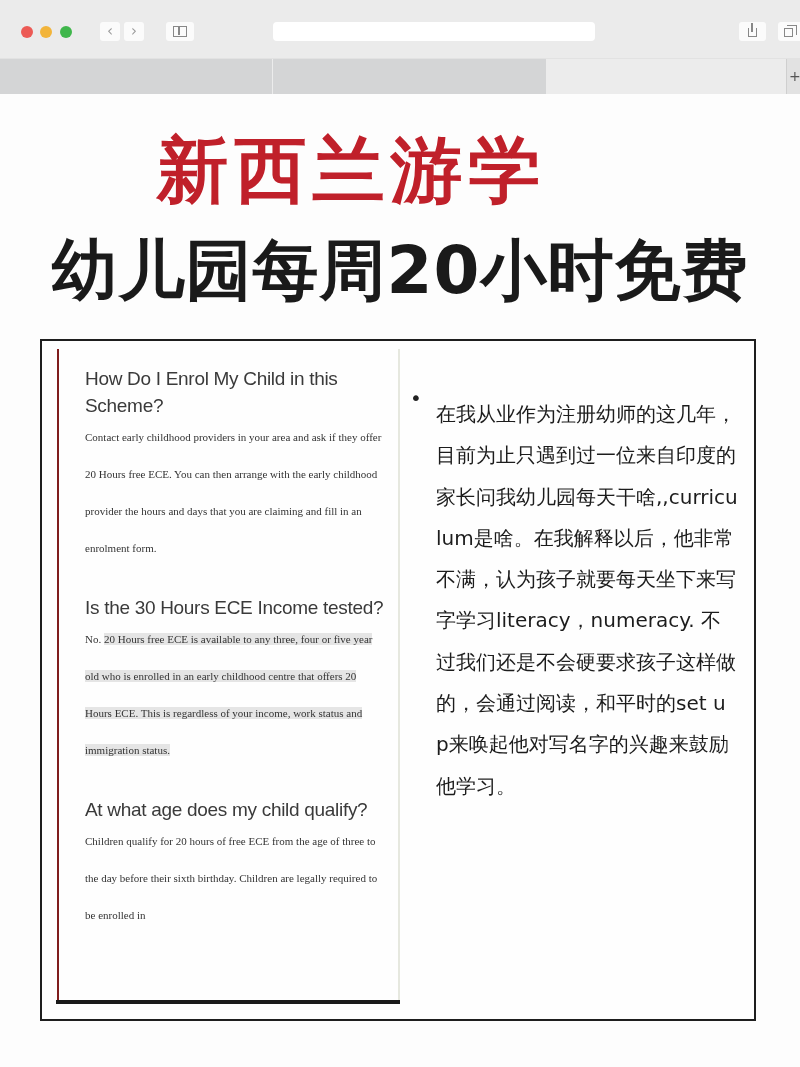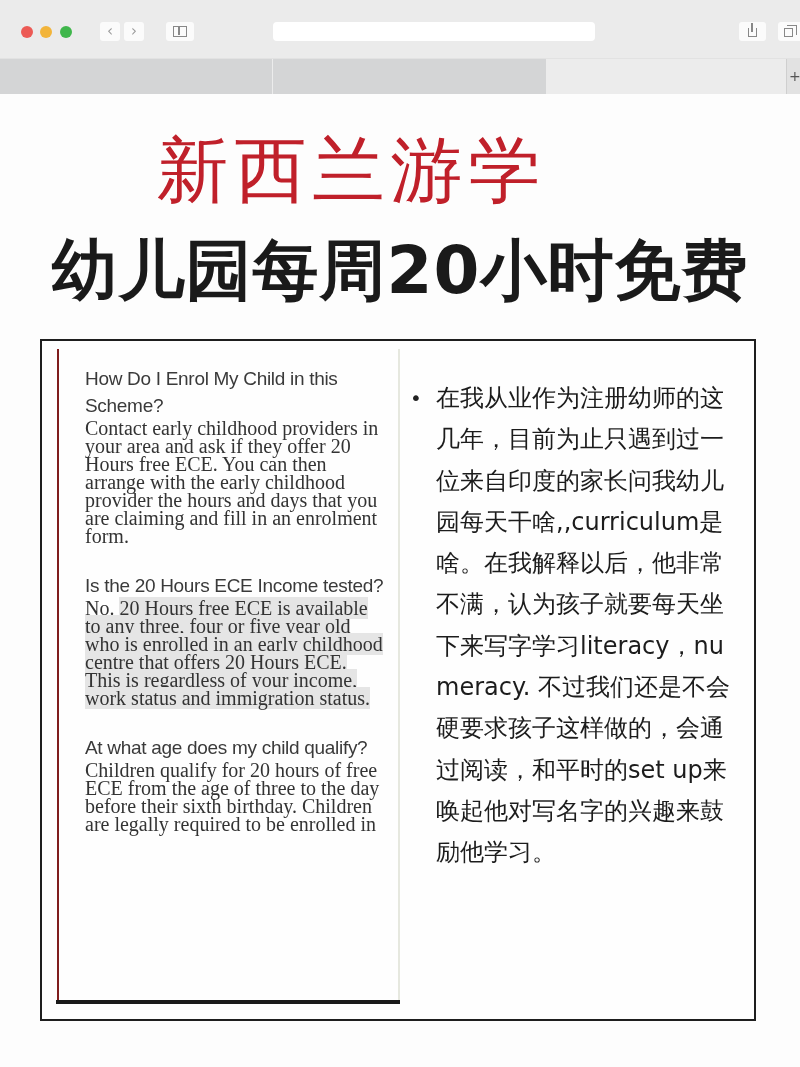--- a/index.html
+++ b/index.html
@@ -29,43 +29,43 @@
 
     .tabstrip { position: absolute; left: 0; top: 58px; width: 800px; height: 36px; background: #ececec; border-top: 1px solid #e2e2e2; }
     .tab { position: absolute; top: 0; height: 35px; background: #d4d5d6; }
     .tab-1 { left: 0; width: 272px; }
     .tab-2 { left: 273px; width: 273px; }
     .newtab-btn { position: absolute; left: 786px; top: 0; width: 20px; height: 35px; background: #e2e2e2; border-left: 1px solid #cfcfcf;
                   color: #555; font-size: 14px; line-height: 34px; text-align: left; padding-left: 2px; }
 
     
     .headline-1 { position: absolute; left: 0; top: 122px; width: 688px; text-align: center;
-                  font-family: "DejaVu Sans", sans-serif; font-weight: 400; font-size: 72px; line-height: 96px;
+                  font-family: "DejaVu Sans", sans-serif; font-weight: 700; font-size: 72px; line-height: 96px;
                   letter-spacing: 6px; color: #c0202a; padding-left: 15px; }
     .headline-2 { position: absolute; left: 0; top: 226px; width: 800px; text-align: center;
                   font-family: "DejaVu Sans", sans-serif; font-weight: 900; font-size: 66px; line-height: 90px;
                   letter-spacing: 1px; color: #1a1a1a; }
 
     
     .frame { position: absolute; left: 40px; top: 339px; width: 716px; height: 682px; border: 2px solid #1e1e1e; background: #fefefe; }
 
     .doc-panel { position: absolute; left: 15px; top: 8px; width: 343px; height: 654px;
                  border-left: 2px solid #7f1d1d; border-right: 2px solid #e6e8df; background: #fefefe; overflow: hidden; }
     .doc-bottom-line { position: absolute; left: 14px; top: 659px; width: 344px; height: 4px; background: #1a1a1a; }
 
     .doc-content { position: absolute; left: 26px; top: 16px; width: 300px; }
     .q-heading { font-family: "Liberation Sans", sans-serif; font-size: 19px; line-height: 27px; color: #3a3a3a; letter-spacing: -0.3px; }
-    .q-body { font-family: "Liberation Serif", serif; font-size: 20px; line-height: 18px; color: #333; }
+    .q-body { font-family: "Liberation Serif", serif; font-size: 11px; line-height: 37px; color: #333; }
     .q-block { margin-bottom: 27px; }
     .hl { background: #e5e5e5; box-decoration-break: clone; -webkit-box-decoration-break: clone; }
 
     .note { position: absolute; left: 368px; top: 37px; width: 330px; }
     .note-bullet { position: absolute; left: 0; top: 0; font-size: 20px; line-height: 41px; color: #222; }
-    .note-text { position: absolute; left: 26px; top: 0; width: 302px; font-family: "DejaVu Sans", sans-serif;
-                 font-size: 24px; line-height: 41.3px; color: #1c1c1c; word-break: break-all; }
+    .note-text { position: absolute; left: 26px; top: 16px; width: 302px; font-family: "DejaVu Sans", sans-serif;
+                 font-size: 20px; line-height: 41.3px; color: #1c1c1c; word-break: break-all; }
   </style>
 </head>
 <body>
 
 <div class="toolbar">
   <div class="traffic tl-red" style="background:#ec5a55"></div>
   <div class="traffic tl-yellow" style="background:#f2b43a"></div>
   <div class="traffic tl-green" style="background:#3fb64b"></div>
 
   <div class="navbtn nav-back">
@@ -110,21 +110,21 @@
 
   <div class="doc-panel">
     <div class="doc-content">
 
       <div class="q-block">
         <div class="q-heading">How Do I Enrol My Child in this Scheme?</div>
         <div class="q-body">Contact early childhood providers in your area and ask if they offer 20 Hours free ECE. You can then arrange with the early childhood provider the hours and days that you are claiming and fill in an enrolment form.</div>
       </div>
 
       <div class="q-block">
-        <div class="q-heading">Is the 20 Hours ECE Income tested?</div>
+        <div class="q-heading">Is the 30 Hours ECE Income tested?</div>
         <div class="q-body"><span>No. </span><span class="hl">20 Hours free ECE is available to any three, four or five year old who is enrolled in an early childhood centre that offers 20 Hours ECE. This is regardless of your income, work status and immigration status.</span></div>
       </div>
 
       <div class="q-block">
         <div class="q-heading">At what age does my child qualify?</div>
         <div class="q-body">Children qualify for 20 hours of free ECE from the age of three to the day before their sixth birthday. Children are legally required to be enrolled in</div>
       </div>
 
     </div>
   </div>

